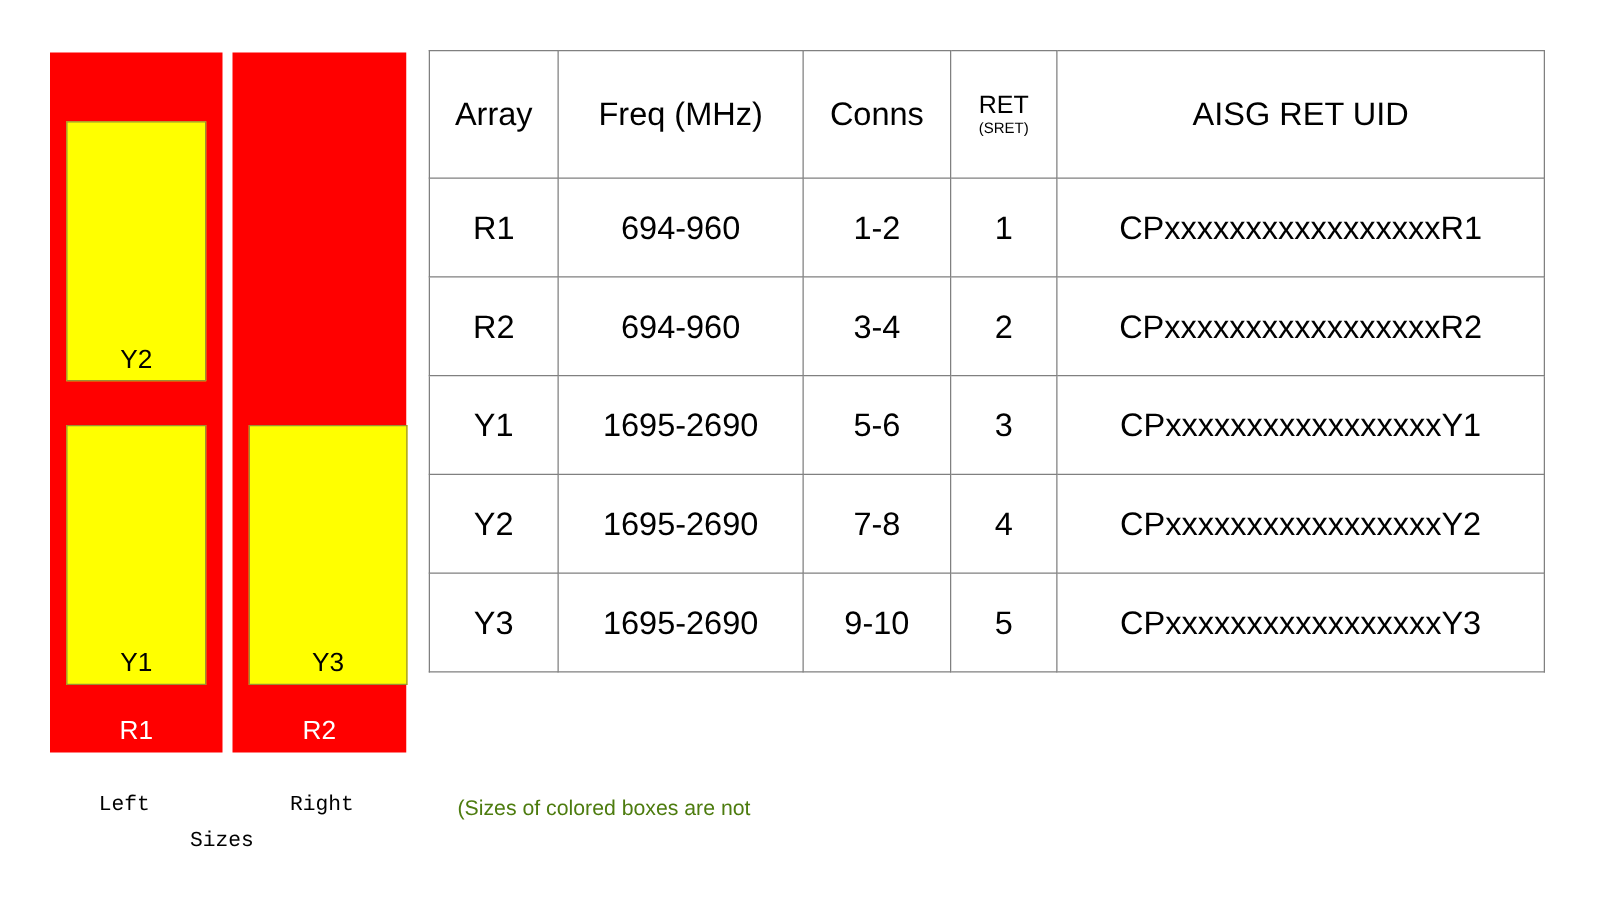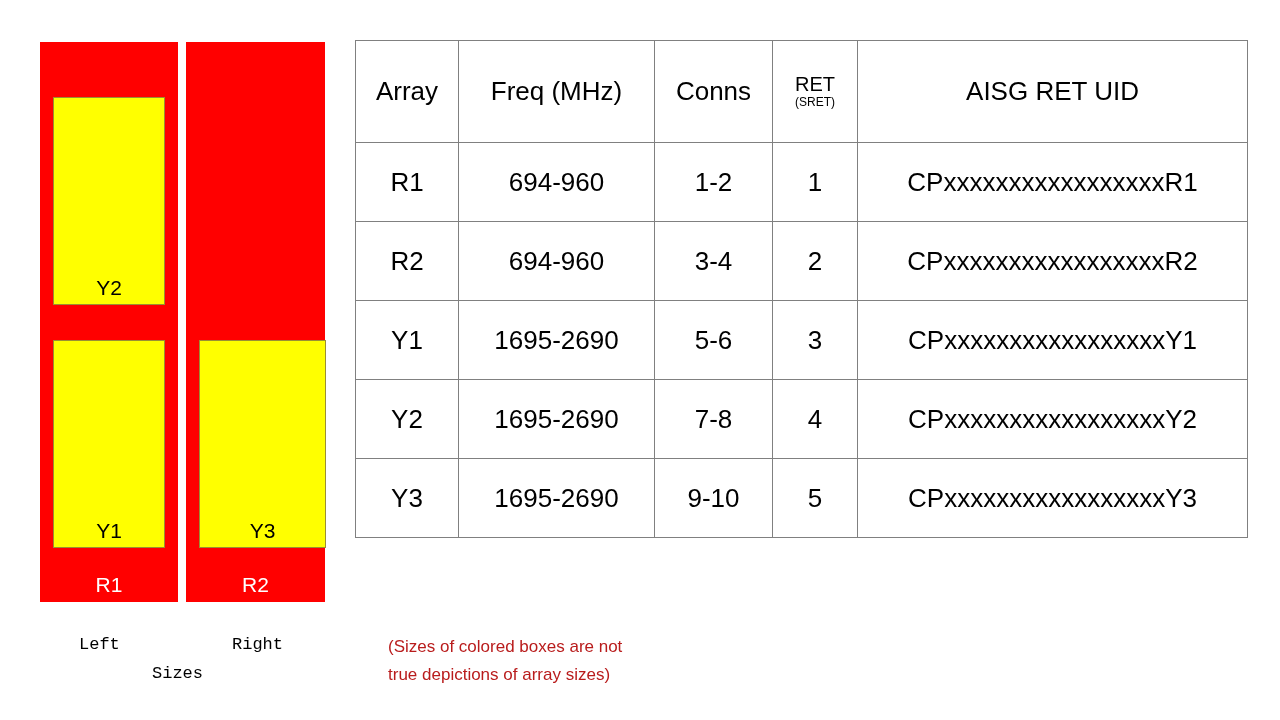--- a/index.html
+++ b/index.html
@@ -79,33 +79,33 @@
     line-height: 1;
     font-family: Liberation Mono, monospace;
   }
   #label-left   { left: 79px;  top: 636px; }
   #label-right  { left: 232px; top: 636px; text-align: center; }
   #label-bottom { left: 152px; top: 665px; }
 
   
   #note {
     position: absolute;
-    left: 388px;
+    left: 366px;
     top: 633px;
     width: 330px;
     font-size: 17px;
     line-height: 1.65;
-    color: #b91c1c;
+    color: #4d7c0f;
   }
   #note .note-line { display: block; }
 
   
   #spec-table {
     position: absolute;
-    left: 355px;
+    left: 343px;
     top: 40px;
     width: 892px;
     border-collapse: collapse;
     table-layout: fixed;
     border-radius: 6px;
   }
 
   #spec-table td,
   #spec-table th {
     border: 1px solid #808080;
@@ -166,21 +166,20 @@
       <span class="panel-label">R2</span>
     </div>
 
     <span class="side-label" id="label-left">Left</span>
     <span class="side-label" id="label-right">Right</span>
     <span class="side-label" id="label-bottom">Sizes</span>
   </div>
 
   <div id="note">
     <span class="note-line">(Sizes of colored boxes are not</span>
-    <span class="note-line">true depictions of array sizes)</span>
   </div>
 
   <table id="spec-table">
     <colgroup>
       <col class="col-array">
         <col class="col-freq">
         <col class="col-conns">
       <col class="col-ret">
         <col class="col-uid">
     </colgroup>

